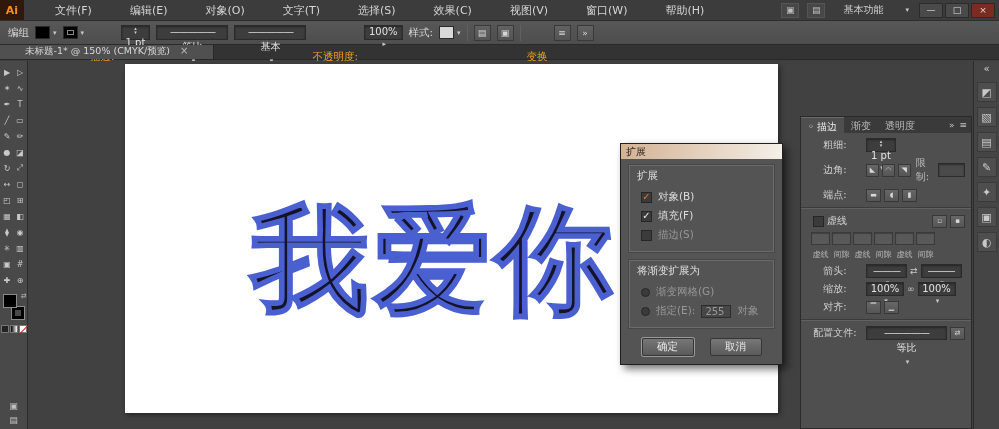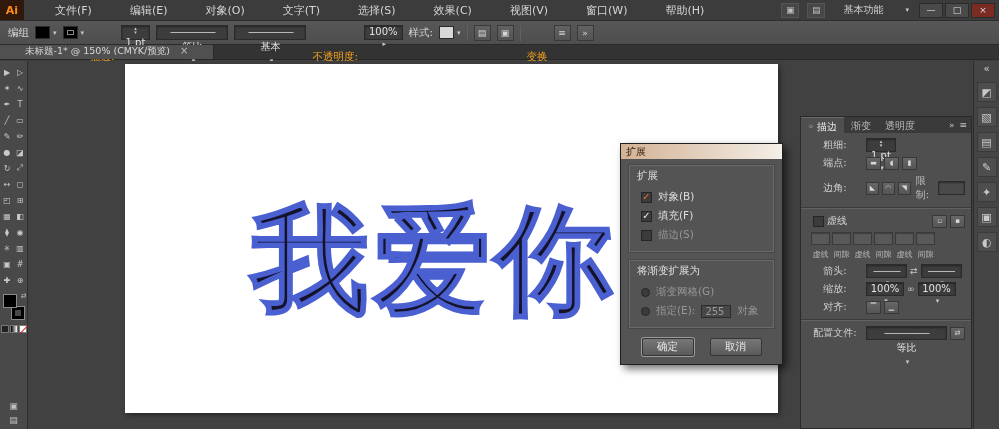--- a/index.html
+++ b/index.html
@@ -323,32 +323,32 @@
         <div class="field pfield">
           <span class="stepper">
               <span>▴</span>
               <span>▾</span>
             </span>
           <span>1 pt</span>
           <span class="ddarrow">▾</span>
         </div>
       </div>
       <div class="prow">
-        <span class="plabel">端点:</span>
-        <div class="sq">▬</div>
-        <div class="sq">◖</div>
-        <div class="sq">▮</div>
-      </div>
-      <div class="prow">
         <span class="plabel">边角:</span>
         <div class="sq">◣</div>
         <div class="sq">◠</div>
         <div class="sq">◥</div>
         <span style="color:#b9b9b9;margin-left:2px;">限制:</span>
         <div class="field pfield" style="width:30px;background:#4a4a4a;"></div>
+      </div>
+      <div class="prow">
+        <span class="plabel">端点:</span>
+        <div class="sq">▬</div>
+        <div class="sq">◖</div>
+        <div class="sq">▮</div>
       </div>
       <div class="phr"></div>
       <div class="prow">
         <span class="cb" style="margin-left:6px;"></span>
         <span>虚线</span>
         <span style="flex:1"></span>
         <div class="sq">▫</div>
         <div class="sq">▪</div>
       </div>
       <div class="prow dash-fields">

